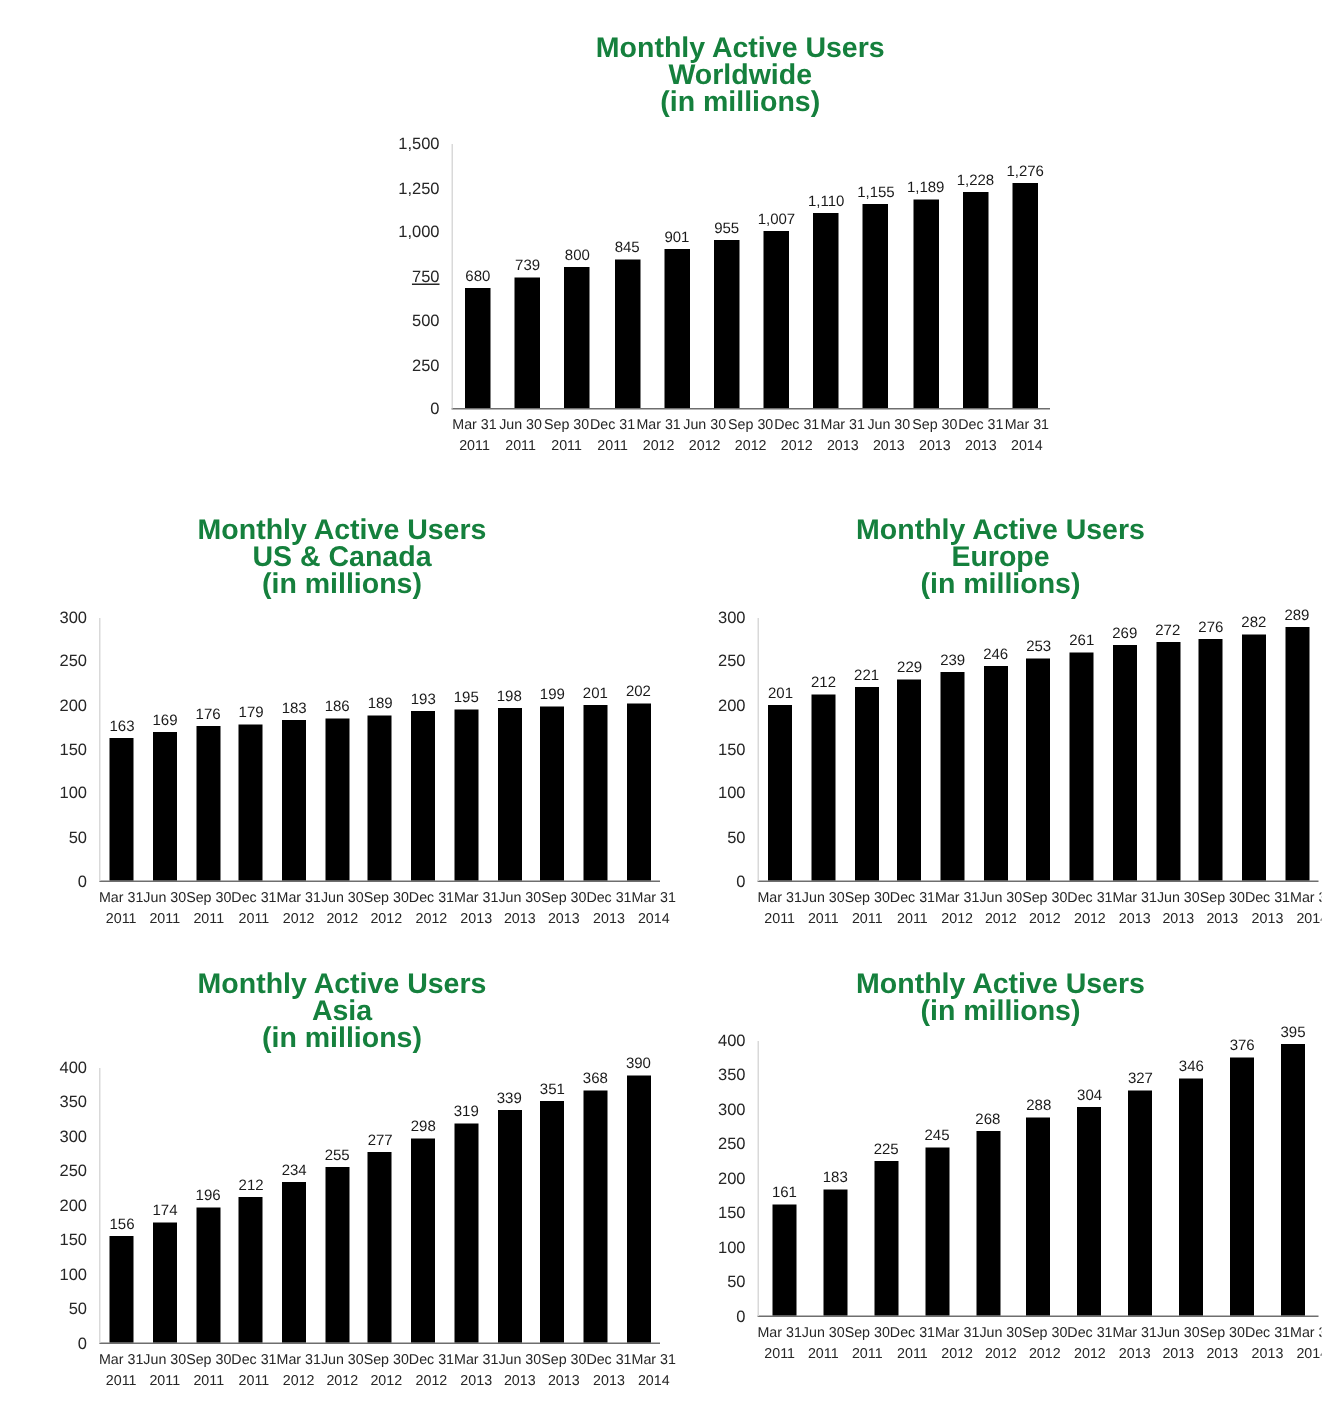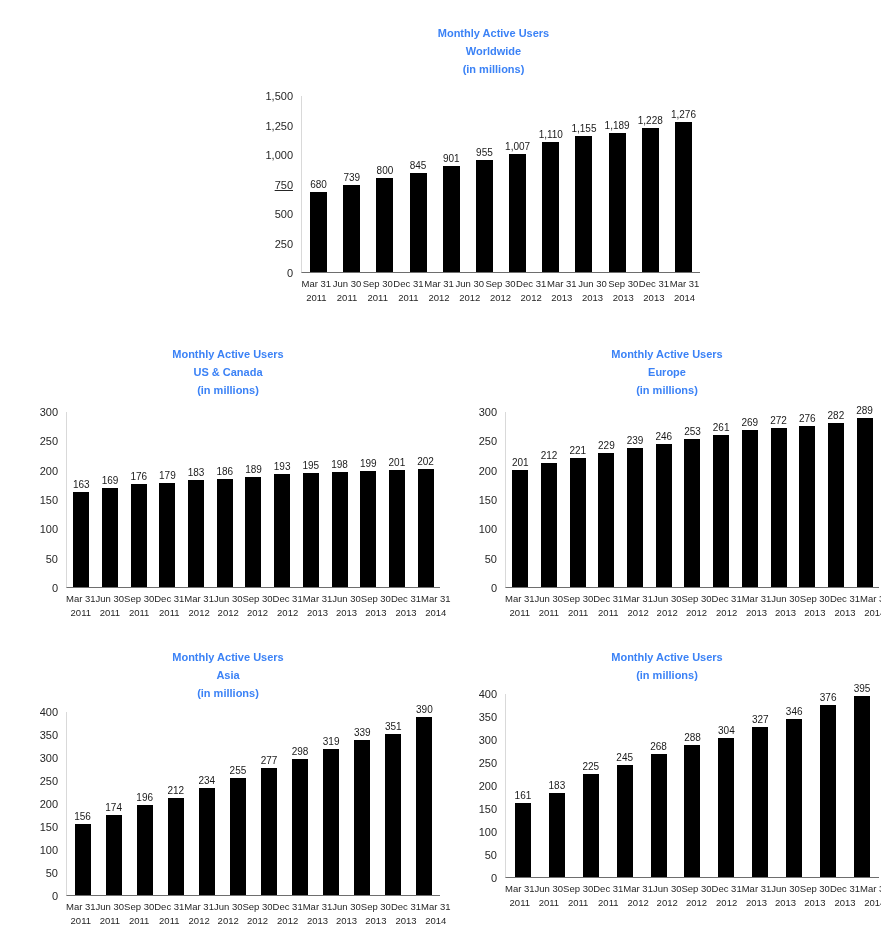--- a/index.html
+++ b/index.html
@@ -3,22 +3,22 @@
 <meta charset="utf-8">
 <style>
   * { margin: 0; padding: 0; box-sizing: border-box; }
   html, body { background: #ffffff; }
   body {
     width: 881px; height: 936px; position: relative; overflow: hidden;
     font-family: "Liberation Sans", sans-serif;
   }
   .chart { position: absolute; }
   .chart-title {
-    text-align: center; font-weight: bold; font-size: 11px; line-height: 18px;
-    color: #3b82f6; margin-bottom: var(--tm, 14px); padding-left: var(--tp, 0px);
+    text-align: center; font-weight: bold; font-size: 19px; line-height: 18px;
+    color: #15803d; margin-bottom: var(--tm, 14px); padding-left: var(--tp, 0px);
   }
   .chart-body { display: flex; }
   .y-axis { position: relative; width: var(--aw, 50px); height: var(--ph); flex: none; }
   .ytick {
     position: absolute; right: 8px; bottom: 0; font-size: 11px; color: #262626;
     transform: translateY(50%); white-space: nowrap;
   }
   .plot-wrap { flex: 1; min-width: 0; }
   .plot {
     height: var(--ph);
@@ -492,20 +492,24 @@
           </div>
           <div class="slot">
             <div class="dlabel">339</div>
             <div class="bar" style="height: 84.75%; background: rgb(0, 0, 0);"></div>
           </div>
           <div class="slot">
             <div class="dlabel">351</div>
             <div class="bar" style="height: 87.75%; background: rgb(0, 0, 0);"></div>
           </div>
           <div class="slot">
+            <div class="dlabel">368</div>
+            <div class="bar" style="height: 92%; background: rgb(0, 0, 0);"></div>
+          </div>
+          <div class="slot">
             <div class="dlabel">390</div>
             <div class="bar" style="height: 97.5%; background: rgb(0, 0, 0);"></div>
           </div>
         </div>
       <div class="x-axis">
           <div class="xslot">
             <div>Mar 31</div>
             <div>2011</div>
           </div>
           <div class="xslot">

